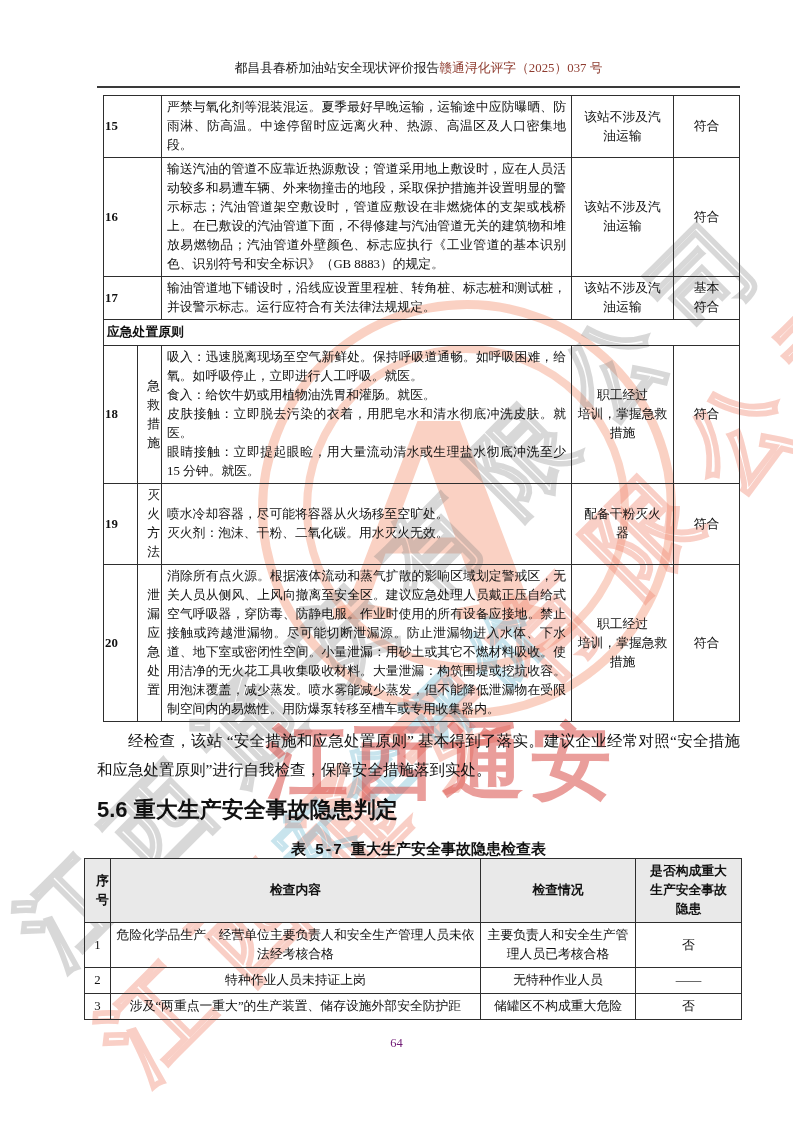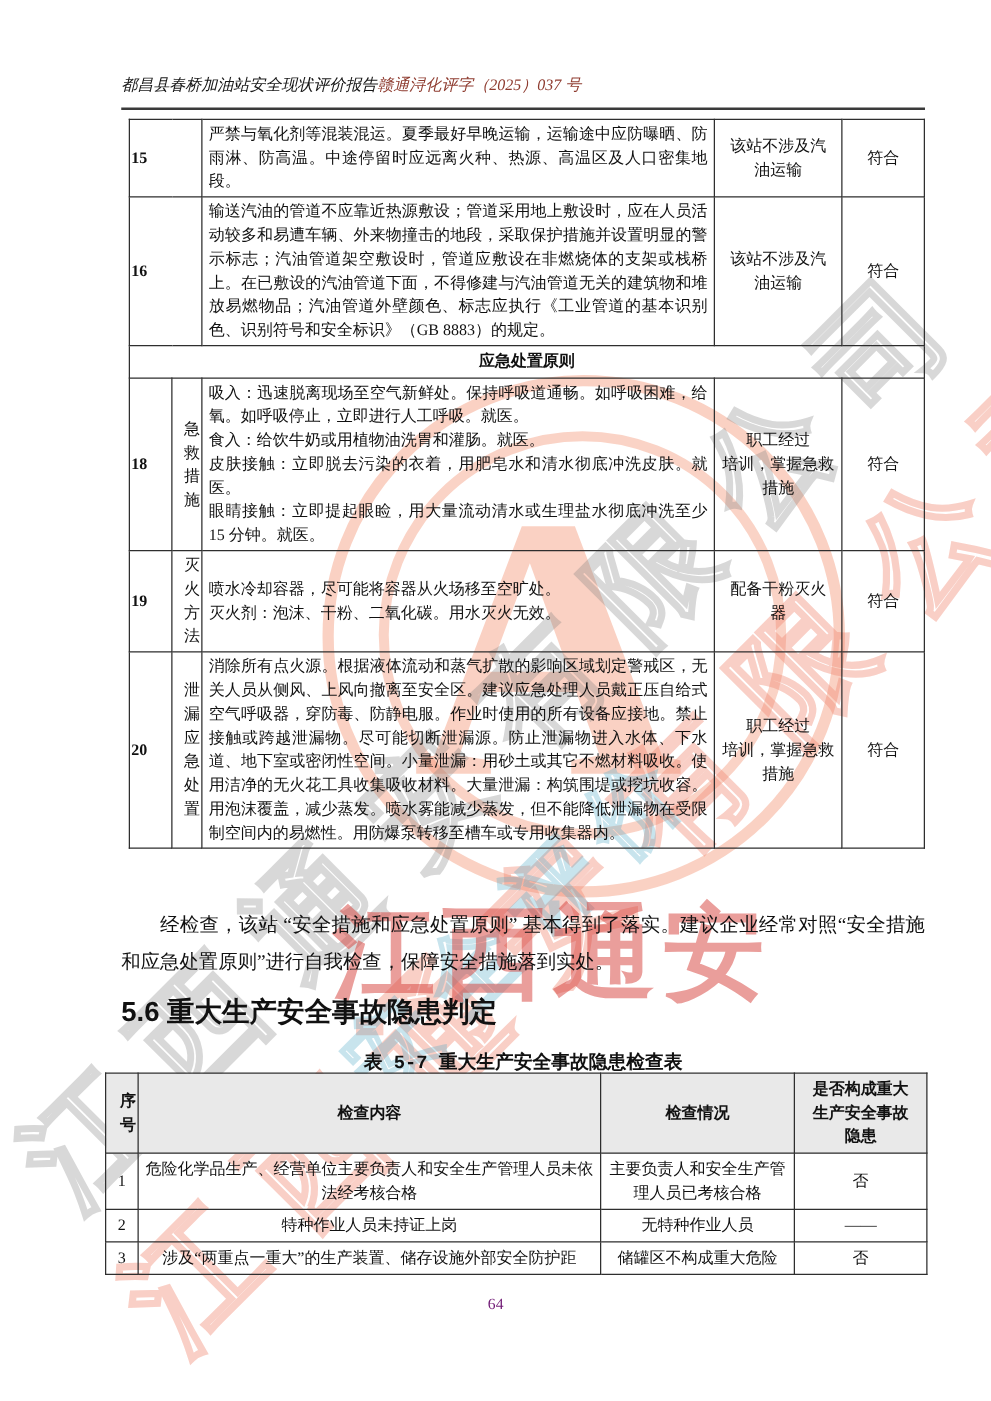--- a/index.html
+++ b/index.html
@@ -14,34 +14,34 @@
            color:rgba(243,140,105,0.40);font-family:"Liberation Serif",serif;}
   .wm-diag{position:absolute;transform:rotate(-45deg);transform-origin:0 0;white-space:nowrap;
            color:transparent;font-weight:bold;font-family:"Liberation Sans",sans-serif;}
   .wm-diag.salmon{left:70px;top:1010px;font-size:104px;letter-spacing:34px;-webkit-text-stroke:2.5px rgba(240,135,112,0.40);}
   .wm-diag.gray{left:-10px;top:900px;font-size:98px;letter-spacing:30px;-webkit-text-stroke:2.5px rgba(125,125,125,0.30);}
   .wm-diag.teal{left:255px;top:830px;font-size:72px;letter-spacing:18px;-webkit-text-stroke:2px rgba(85,170,200,0.32);}
   .wm-red{position:absolute;left:266px;top:708px;font-size:82px;font-weight:bold;letter-spacing:6px;
           color:rgba(213,62,56,0.50);font-family:"Liberation Sans",sans-serif;white-space:nowrap;}
   
   .content{position:absolute;inset:0;z-index:1;}
-  .hdr{position:absolute;left:97px;top:60px;width:643px;display:flex;justify-content:flex-start;
-       font-size:12.8px;font-style:italic;}
+  .hdr{position:absolute;left:97px;top:60px;width:643px;display:flex;justify-content:center;
+       font-size:12.8px;}
   .hdr-left{color:#161616;}
   .hdr-right{color:#8e3b2f;}
   .hdr-rule{position:absolute;left:97px;top:86px;width:643px;height:2px;background:#3a3a3a;}
   table{border-collapse:collapse;table-layout:fixed;}
   
   .t1{position:absolute;left:103px;top:95px;width:636px;font-size:12.8px;line-height:19px;}
   .t1 td{border:1px solid #2e2e2e;padding:2px 5px;vertical-align:middle;white-space:pre-line;}
   .t1 .num{text-align:left;font-weight:bold;white-space:normal;padding:2px 1px;}
   .t1 .lbl{text-align:right;padding:2px 1px;}
   .t1 .cnt{text-align:justify;}
   .t1 .sit,.t1 .con{text-align:center;padding:2px 3px;}
-  .t1 .sec td{text-align:center;font-weight:bold;padding:3px;white-space:normal;}
+  .t1 .sec td{font-weight:bold;padding:3px;white-space:normal;}
   
   .para{position:absolute;left:97px;top:726px;width:643px;margin:0;font-size:15.5px;line-height:29px;
         text-indent:2em;text-align:justify;}
   .h56{position:absolute;left:97px;top:795px;margin:0;font-size:22px;font-weight:bold;
        font-family:"Liberation Sans","DejaVu Sans",sans-serif;}
   .cap{position:absolute;left:97px;top:840px;width:643px;text-align:center;font-size:15px;font-weight:bold;
        font-family:Liberation Mono, monospace;}
   
   .t2{position:absolute;left:84px;top:858px;width:657px;font-size:12.8px;line-height:19px;}
   .t2 th{background:#e9e9e9;border:1px solid #2e2e2e;font-weight:bold;padding:3px 11px;vertical-align:middle;}
@@ -87,20 +87,28 @@
           <td class="sit">该站不涉及汽
 油运输</td>
           <td class="con">符合</td>
         </tr>
         <tr>
           <td class="num" colspan="2">16</td>
           <td class="cnt">输送汽油的管道不应靠近热源敷设；管道采用地上敷设时，应在人员活动较多和易遭车辆、外来物撞击的地段，采取保护措施并设置明显的警示标志；汽油管道架空敷设时，管道应敷设在非燃烧体的支架或栈桥上。在已敷设的汽油管道下面，不得修建与汽油管道无关的建筑物和堆放易燃物品；汽油管道外壁颜色、标志应执行《工业管道的基本识别色、识别符号和安全标识》（GB 8883）的规定。</td>
           <td class="sit">该站不涉及汽
 油运输</td>
           <td class="con">符合</td>
+        </tr>
+        <tr>
+          <td class="num" colspan="2">17</td>
+          <td class="cnt">输油管道地下铺设时，沿线应设置里程桩、转角桩、标志桩和测试桩，并设警示标志。运行应符合有关法律法规规定。</td>
+          <td class="sit">该站不涉及汽
+油运输</td>
+          <td class="con">基本
+符合</td>
         </tr>
         <tr class="sec">
           <td colspan="5">应急处置原则</td>
         </tr>
         <tr>
           <td class="num">18</td>
           <td class="lbl">急救措施</td>
           <td class="cnt">吸入：迅速脱离现场至空气新鲜处。保持呼吸道通畅。如呼吸困难，给氧。如呼吸停止，立即进行人工呼吸。就医。
 食入：给饮牛奶或用植物油洗胃和灌肠。就医。
 皮肤接触：立即脱去污染的衣着，用肥皂水和清水彻底冲洗皮肤。就医。

